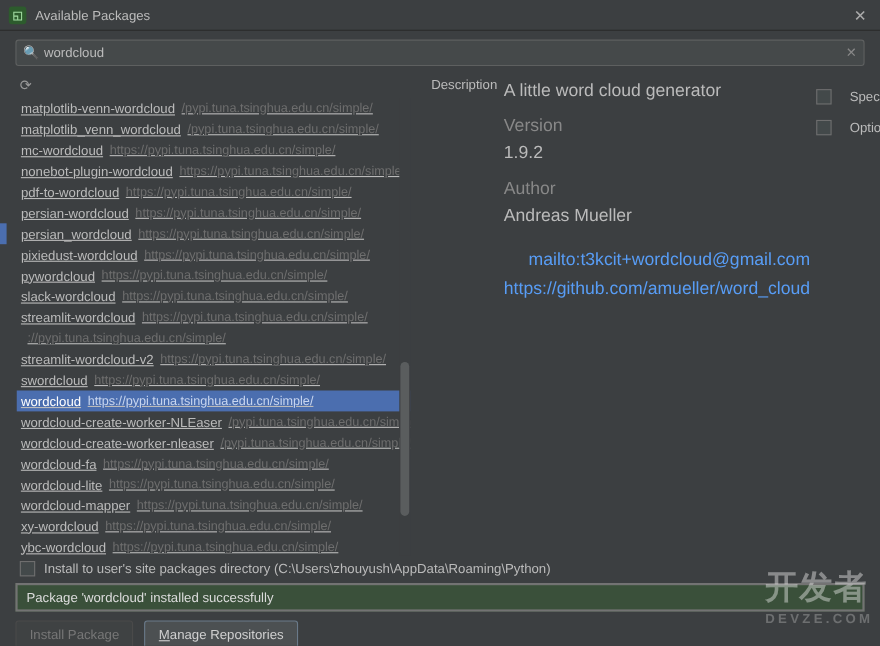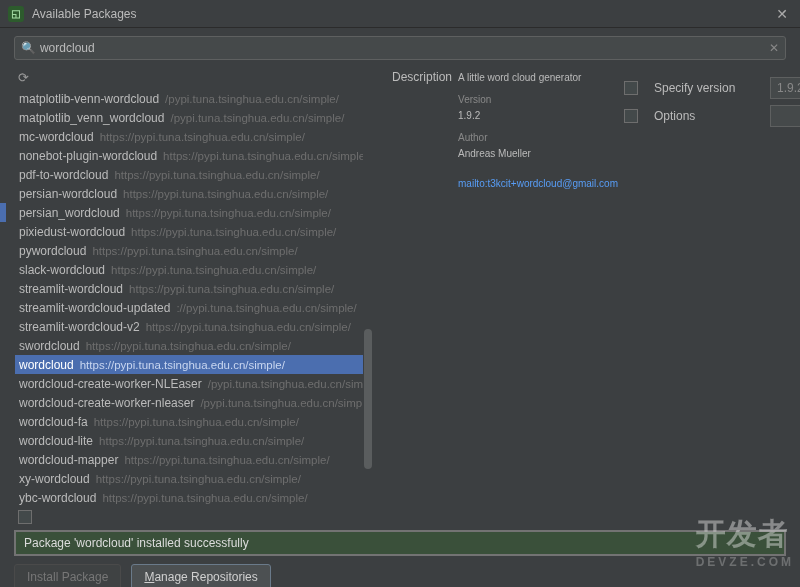--- a/index.html
+++ b/index.html
@@ -57,20 +57,21 @@
     height: 22px; display: flex; align-items: center;
     padding: 0 4px;
     color: #999;
   }
   .refreshbar .ricon { font-size: 13px; cursor: pointer; }
   .pkglist {
     flex: 1;
     border: 1px solid #2b2b2b00;
     overflow: hidden;
     position: relative;
+    text-decoration: underline;
   }
   .pkglist .scroll {
     position: absolute; top:0; right:0; width:10px; bottom:0;
     background: #3c3f41;
   }
   .pkglist .scroll .thumb {
     position: absolute; left:1px; right:1px; top: 240px; height: 140px;
     background: #5a5d5e; border-radius: 4px;
   }
   .pkgrow {
@@ -87,21 +88,21 @@
   .pkgrow.selected .repo { color: #c8d6f0; }
   .rightcol {
     flex: 1;
     padding-left: 18px;
     position: relative;
     display: flex; 
   }
   .desc-head { color: #bbbbbb; margin: 4px 0 6px 0; }
   .desc-body {
     flex: 1; padding: 4px 0 0 6px;
-    font-size: 10px; line-height: 1.6;
+    font-size: 16px; line-height: 1.6;
   }
   .desc-body .lbl { color: #888; margin-top: 6px; }
   .desc-body .val { color: #bbbbbb; }
   .desc-body a { color: #589df6; text-decoration: none; display:block;text-align:right; }
   .vscroll {
     position: absolute; top: 22px; right: 0; width: 10px; height: 398px;
   }
   .vscroll .thumb {
     position: absolute; left:1px; right:1px; top:0; height: 390px;
     background: #5a5d5e; border-radius: 4px;
@@ -226,21 +227,20 @@
         </div>
         <div class="pkgrow">
           <span class="name">slack-wordcloud</span>
           <span class="repo">https://pypi.tuna.tsinghua.edu.cn/simple/</span>
         </div>
         <div class="pkgrow">
           <span class="name">streamlit-wordcloud</span>
           <span class="repo">https://pypi.tuna.tsinghua.edu.cn/simple/</span>
         </div>
         <div class="pkgrow">
-          <span class="name">streamlit-wordcloud-updated</span>
           <span class="repo">://pypi.tuna.tsinghua.edu.cn/simple/</span>
         </div>
         <div class="pkgrow">
           <span class="name">streamlit-wordcloud-v2</span>
           <span class="repo">https://pypi.tuna.tsinghua.edu.cn/simple/</span>
         </div>
         <div class="pkgrow">
           <span class="name">swordcloud</span>
           <span class="repo">https://pypi.tuna.tsinghua.edu.cn/simple/</span>
         </div>
@@ -285,20 +285,21 @@
   <div class="rightcol">
     <div class="desc-head">Description</div>
     <div class="desc-body">
       <div class="val">A little word cloud generator</div>
       <div class="lbl">Version</div>
       <div class="val">1.9.2</div>
       <div class="lbl">Author</div>
       <div class="val">Andreas Mueller</div>
       <div style="height:14px"></div>
       <a>mailto:t3kcit+wordcloud@gmail.com</a>
+      <a>https://github.com/amueller/word_cloud</a>
     </div>
     <div class="vscroll">
         <div class="thumb"></div>
       </div>
 
     <div class="opts">
       <div class="optrow">
         <span class="ck"></span>
         <span class="lbltxt">Specify version</span>
         <input class="verinput" disabled="" value="1.9.2" style="">
@@ -308,20 +309,23 @@
         <span class="ck"></span>
         <span class="lbltxt">Options</span>
         <input class="optinput" disabled="" value="" style="">
       </div>
     </div>
   </div>
 </div>
 
 <div class="siteopt">
   <span class="ck"></span>
+  <span>
+    <span>Install to user's site packages directory (</span><span>C:\Users\zhouyush\AppData\Roaming\Python</span><span>)</span>
+  </span>
 </div>
 
 <div class="statusbar">Package 'wordcloud' installed successfully</div>
 
 <div class="btnrow">
   <div class="btn disabled">Install Package</div>
   <div class="btn primary mn">
     <u>M</u>
       <span>anage Repositories</span>
   </div>

